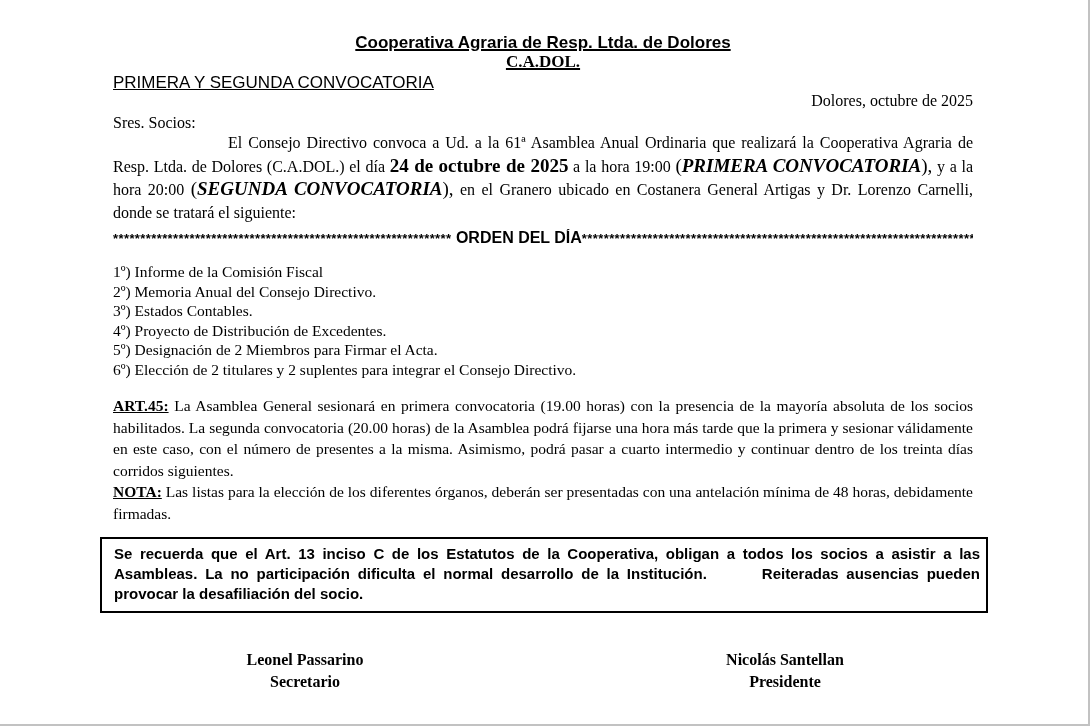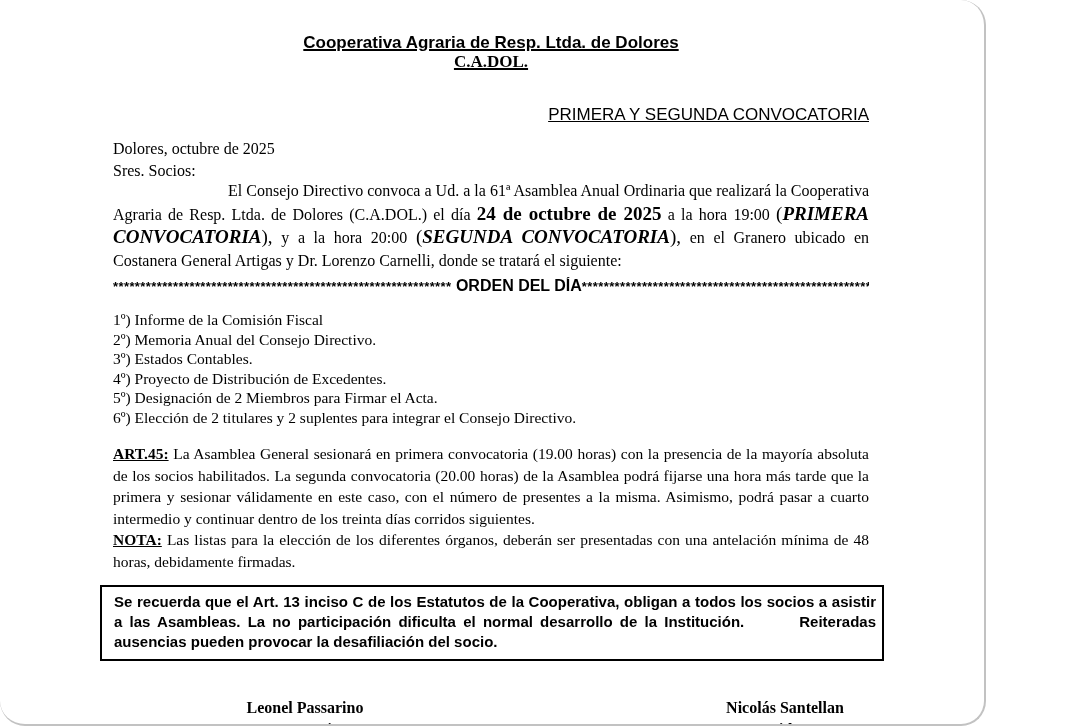--- a/index.html
+++ b/index.html
@@ -1,26 +1,25 @@
 <!DOCTYPE html>
 <html><head>
 <meta charset="utf-8">
 <style>
   html, body { margin: 0; padding: 0; background: #ffffff; }
   .page {
     position: relative;
-    width: 986px;
+    width: 1090px;
     height: 726px;
     box-sizing: border-box;
     background: #ffffff;
     border-right: 2px solid #c2c2c2;
     border-bottom: 2px solid #c2c2c2;
     overflow: hidden;
     color: #000;
-    border-radius: 25px;
   }
   .content {
     box-sizing: border-box;
     padding: 33px 115px 0 113px;
     font-family: "Liberation Serif", serif;
     font-size: 16px;
     color: #000;
   }
   .org-name {
     text-align: center;
@@ -34,30 +33,29 @@
   .org-abbr {
     text-align: center;
     font-family: "Liberation Serif", serif;
     font-weight: bold;
     font-size: 17px;
     line-height: 19px;
     text-decoration: underline;
     text-decoration-thickness: 2px;
   }
   .convocatoria-heading {
-    margin-top: 35px;
-    text-align: right;
+    margin-top: 3px;
+    text-align: left;
     font-family: "Liberation Sans", sans-serif;
     font-size: 17px;
     line-height: 18px;
     text-decoration: underline;
   }
   .dateline {
-    margin-top: 16px;
-    text-align: left;
+    text-align: right;
     font-size: 16px;
     line-height: 18px;
   }
   .salutation {
     margin-top: 3px;
     line-height: 19px;
   }
   .intro-para {
     margin: 0;
     text-align: justify;

